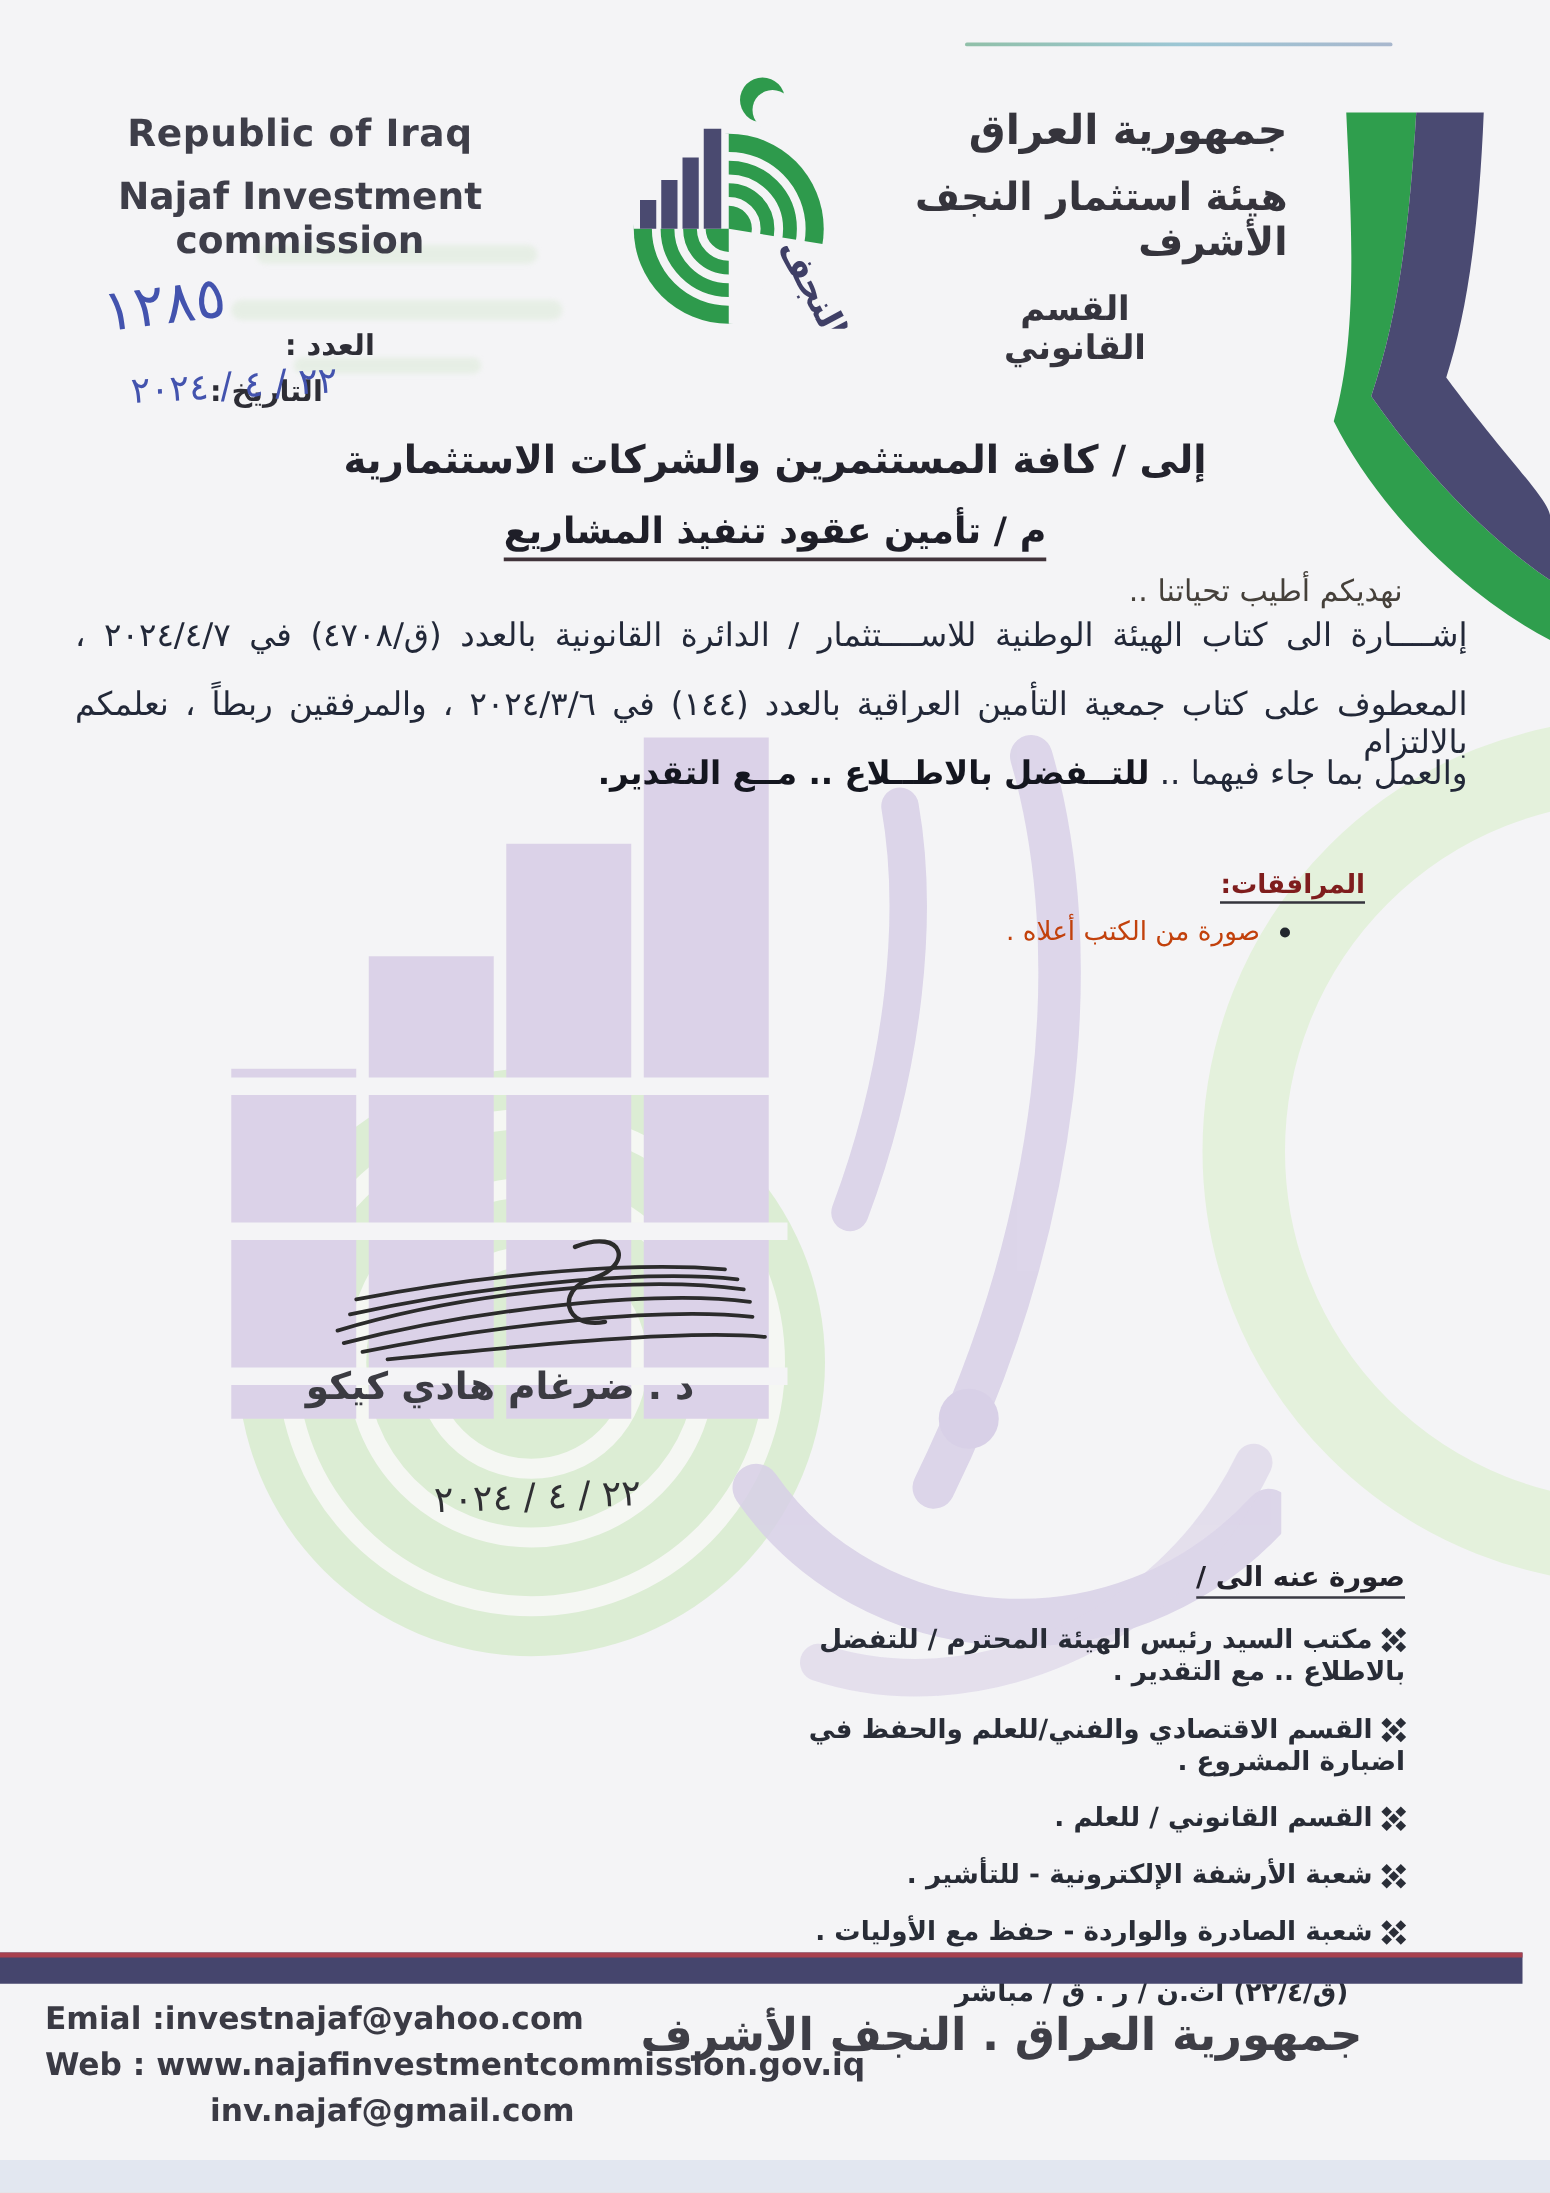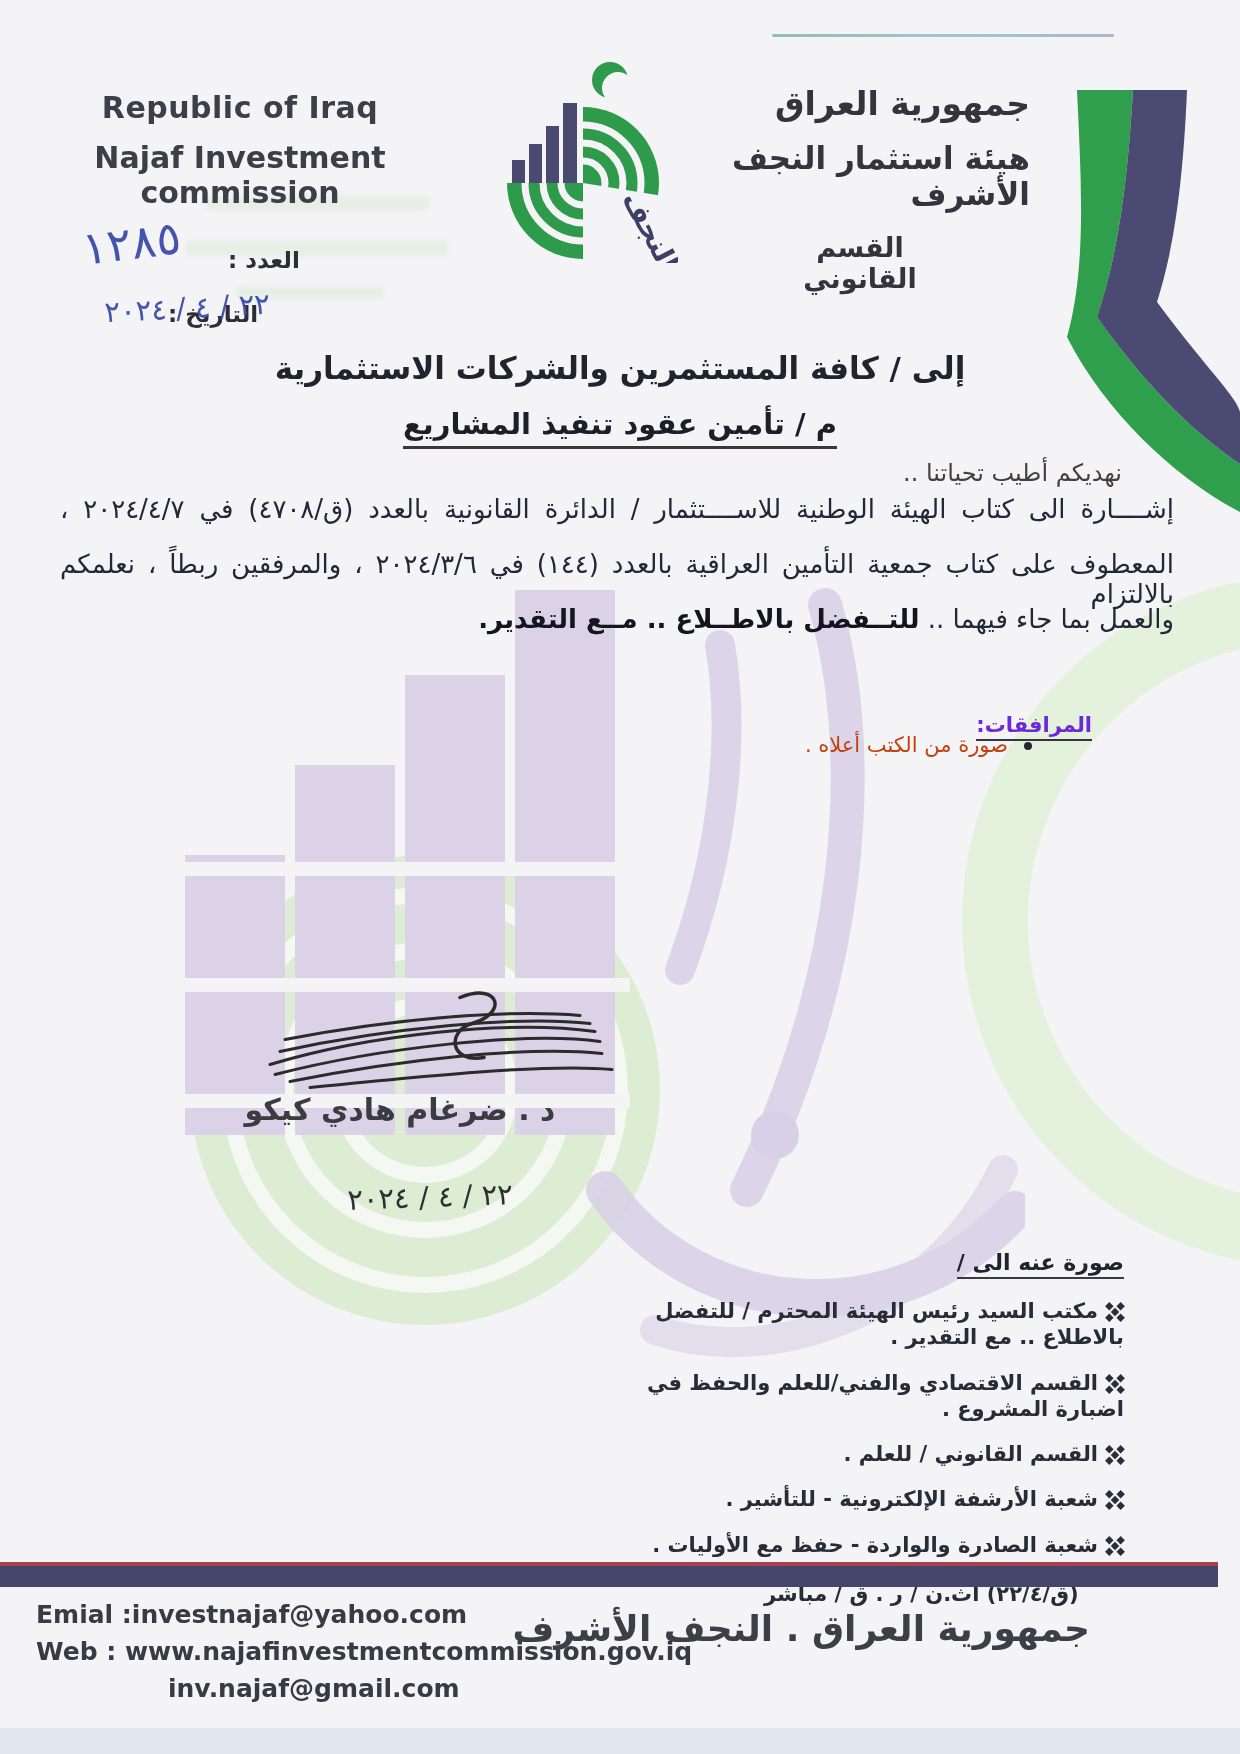--- a/index.html
+++ b/index.html
@@ -25,38 +25,38 @@
   .h-en .l2{font-size:30px;margin-top:15px;}
   .logo{left:488px;top:48px;width:190px;height:215px;}
   .h-ar{left:690px;top:84px;width:340px;text-align:right;font-weight:bold;color:#35343c;direction:rtl;}
   .h-ar .l1{font-size:33px;}
   .h-ar .l2{font-size:31px;margin-top:17px;}
   .dept{left:760px;top:232px;width:200px;text-align:center;font-size:27px;font-weight:bold;
         color:#35343d;direction:rtl;}
 
   
   .lab{font-size:23px;font-weight:bold;color:#2d2d35;direction:rtl;}
-  .num-label{left:228px;top:247px;}
+  .num-label{left:228px;top:264px;}
   .date-label{left:168px;top:301px;}
   .hand{color:#4353ae;direction:rtl;}
   .num-val{left:82px;top:216px;font-size:46px;letter-spacing:5px;transform:rotate(-7deg);}
   .date-val{left:30px;top:293px;width:240px;font-size:29px;transform:rotate(-3deg);}
 
   
   .to-line{left:0;right:0;top:350px;text-align:center;font-size:31px;font-weight:bold;
            color:#23232d;direction:rtl;}
   .subject{left:0;right:0;top:407px;text-align:center;font-size:29px;font-weight:bold;
            color:#1e1e28;direction:rtl;}
   .subject span{border-bottom:3px solid #40333a;padding-bottom:5px;}
   .greeting{right:118px;top:459px;font-size:24px;color:#45403a;font-weight:500;direction:rtl;}
   .bodypara{left:60px;right:66px;top:494px;direction:rtl;font-size:26px;color:#222838;}
   .bl{height:55px;text-align:justify;text-align-last:justify;}
   .bl3{text-align:right;text-align-last:right;}
   .bold-seg{font-weight:bold;color:#14161f;}
-  .attach-label{right:148px;top:713px;font-size:21px;font-weight:bold;color:#6d28d9;
+  .attach-label{right:148px;top:695px;font-size:21px;font-weight:bold;color:#7f1d1d;
                 direction:rtl;border-bottom:2px solid #35353d;padding-bottom:2px;}
   .attach-item{right:208px;top:733px;font-size:21px;color:#c2410c;direction:rtl;}
   .attach-item .dot{display:inline-block;width:8px;height:8px;border-radius:50%;
                     background:#23282f;margin-left:16px;vertical-align:middle;}
 
   
   .sig-scribble{left:250px;top:978px;width:370px;height:118px;}
   .sig-name{left:185px;top:1092px;width:430px;text-align:center;font-size:30px;
             font-weight:bold;color:#3b3b42;direction:rtl;}
   .sig-title{left:150px;top:1140px;width:500px;text-align:center;font-size:28px;

